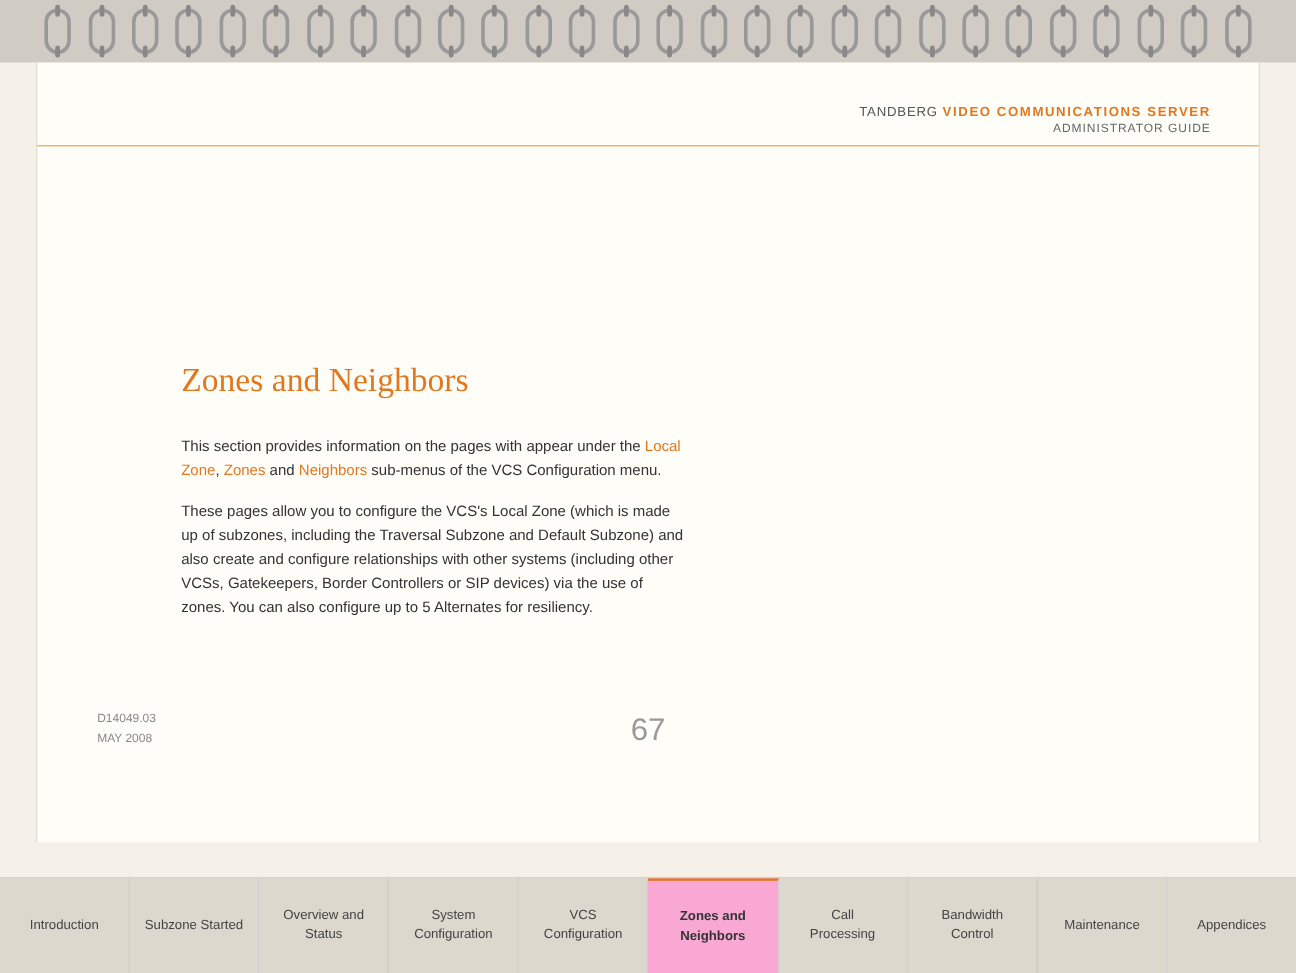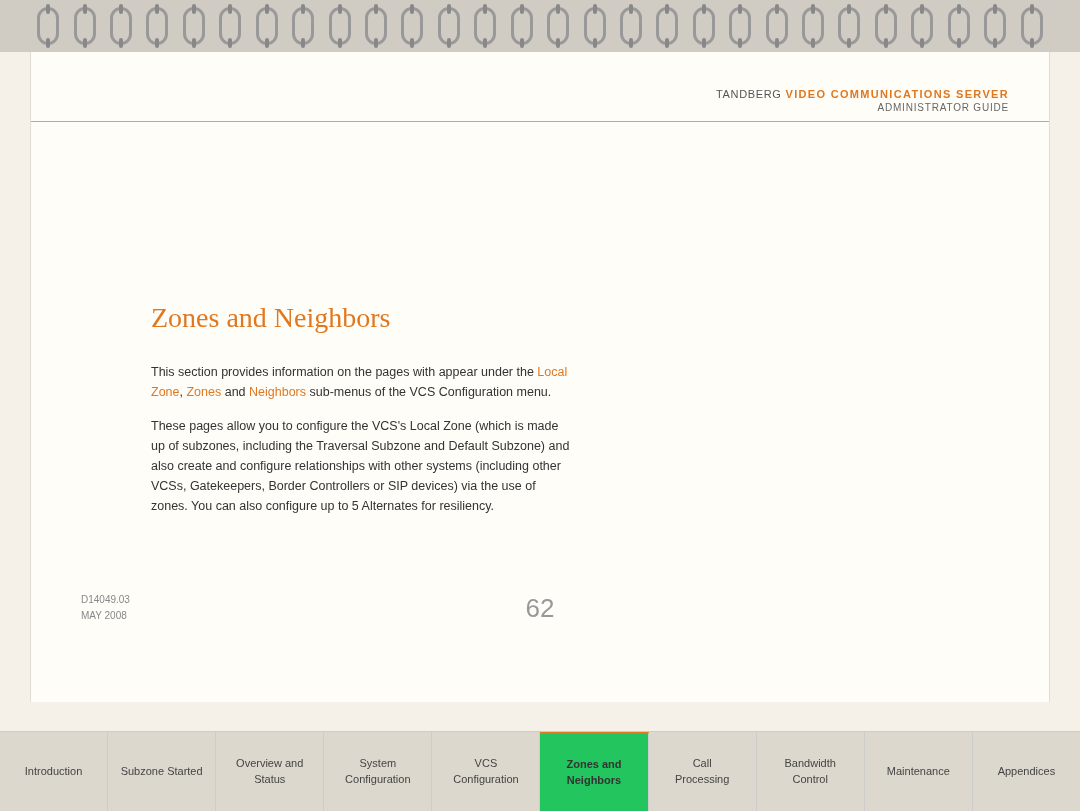--- a/index.html
+++ b/index.html
@@ -161,21 +161,21 @@
       background: #ddd8ce;
       line-height: 1.4;
       transition: background 0.1s;
     }
 
     .nav-tab:last-child {
       border-right: none;
     }
 
     .nav-tab.active {
-      background: #22c55e;
+      background: #f9a8d4;
       color: #333;
       font-weight: bold;
       border-top: 2px solid #e07820;
       border-bottom: none;
     }
 
     
     .page-footer {
       position: absolute;
       bottom: 78px;
@@ -256,21 +256,21 @@
       </p>
       <p>These pages allow you to configure the VCS's Local Zone (which is made up of subzones, including the Traversal Subzone and Default Subzone) and also create and configure relationships with other systems (including other VCSs, Gatekeepers, Border Controllers or SIP devices) via the use of zones. You can also configure up to 5 Alternates for resiliency.</p>
     </div>
   </div>
 
   <div class="page-footer">
     <div class="doc-info">
       <div>D14049.03</div>
       <div>MAY  2008</div>
     </div>
-    <div class="page-number">62</div>
+    <div class="page-number">67</div>
   </div>
 
 </div>
 
 <div class="bottom-nav">
   <div class="nav-tab">Introduction</div>
   <div class="nav-tab">Subzone Started</div>
   <div class="nav-tab">Overview and<br>Status</div>
   <div class="nav-tab">System<br>Configuration</div>
   <div class="nav-tab">VCS<br>Configuration</div>

